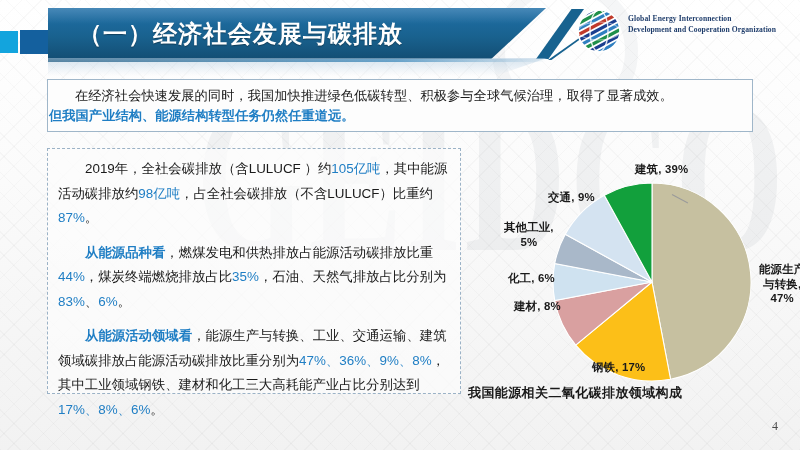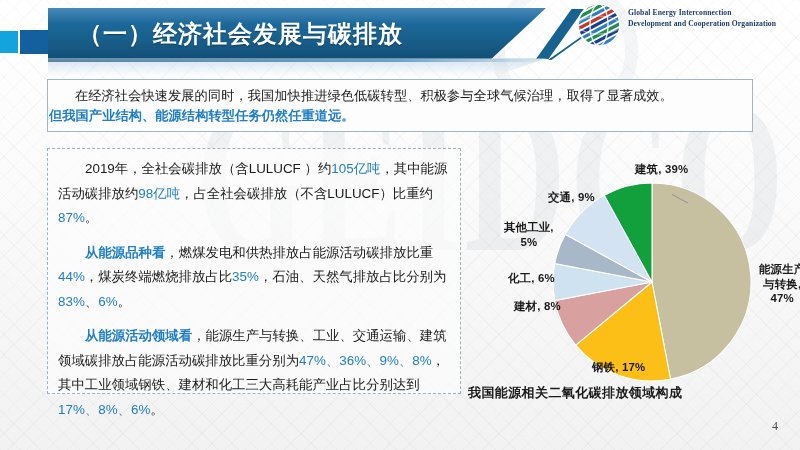--- a/index.html
+++ b/index.html
@@ -64,21 +64,21 @@
     color:#ffffff;font-size:24px;font-weight:bold;letter-spacing:1px;
     text-shadow:0 1px 1px rgba(0,0,0,.35);
     white-space:nowrap;
   }
   #hdr-glow{
     position:absolute;left:48px;top:50px;width:520px;height:18px;
     background:linear-gradient(180deg,rgba(180,205,225,.55),rgba(255,255,255,0));
     clip-path:polygon(0 0,96% 0,86% 100%,0 100%);
   }
   
-  #logo{position:absolute;left:576px;top:0;width:220px;height:52px;text-align:center;}
+  #logo{position:absolute;left:576px;top:6px;width:220px;height:52px;text-align:center;}
   #logo-globe{position:absolute;left:0;top:2px;width:46px;height:46px;}
   .logo-en{
     position:absolute;left:52px;color:#1f3d6b;font-size:7.6px;font-weight:bold;
     font-family:"Liberation Serif","DejaVu Serif",serif;letter-spacing:.1px;white-space:nowrap;
   }
   #logo-en1{top:8px;}
   #logo-en2{top:19px;}
   #logo-cn{
     position:absolute;left:52px;top:30px;color:#16335e;font-size:11.5px;font-weight:bold;
     letter-spacing:.3px;white-space:nowrap;

